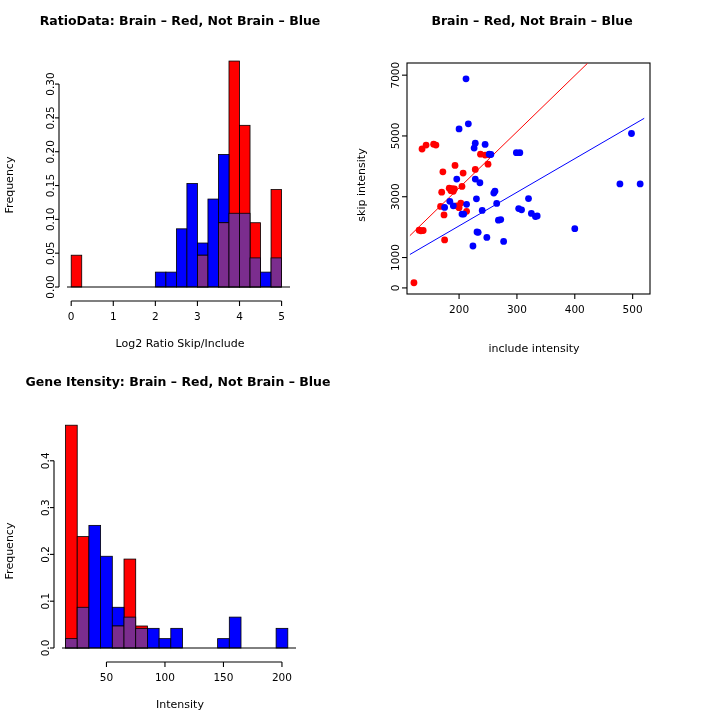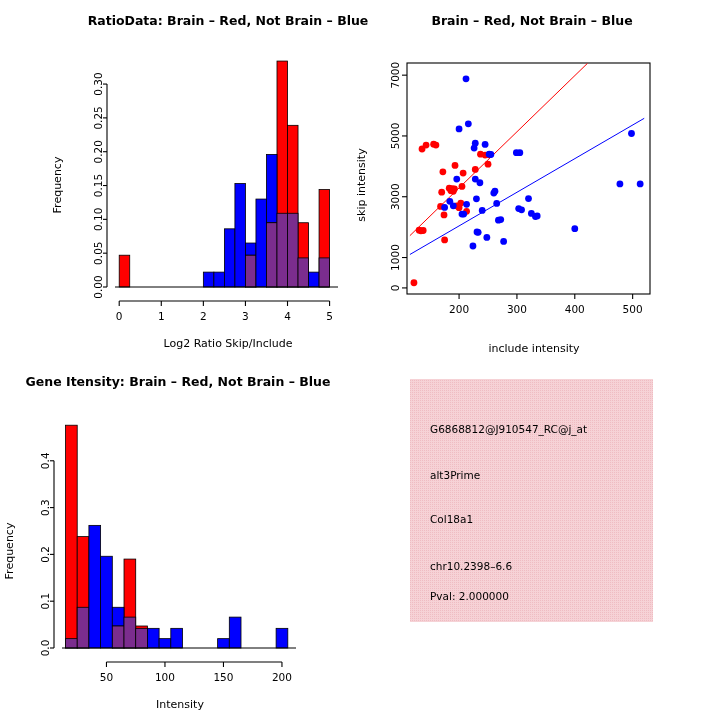--- a/index.html
+++ b/index.html
@@ -1,19 +1,19 @@
 <!DOCTYPE html>
 <html><head>
 <meta charset="utf-8">
 <style>
   html,body{margin:0;padding:0;background:#ffffff;}
   body{width:720px;height:720px;font-family:"DejaVu Sans","Liberation Sans",sans-serif;overflow:hidden;}
   #stage{position:relative;width:720px;height:720px;}
   .panel{position:absolute;}
-  #p-ratio{left:0;top:0;width:360px;height:360px;margin-left:48px;}
+  #p-ratio{left:0;top:0;width:360px;height:360px;}
   #p-scatter{left:352px;top:0;width:360px;height:360px;}
   #p-gene{left:0;top:356px;width:360px;height:360px;}
   #p-info{left:360px;top:360px;width:360px;height:360px;}
   svg{display:block;}
   text{font-family:"DejaVu Sans","Liberation Sans",sans-serif;fill:#000;}
   .ttl{font-size:12.5px;font-weight:bold;}
   .axlab{font-size:11px;}
   .tick{font-size:10.5px;}
   .infotxt{font-size:10.5px;}
 </style>
@@ -233,30 +233,14 @@
           <text x="164.95999999999998" y="325" text-anchor="middle" class="tick">100</text>
           <line x1="223.45999999999998" y1="306" x2="223.45999999999998" y2="311" stroke="#000" stroke-width="1.1"></line>
           <text x="223.45999999999998" y="325" text-anchor="middle" class="tick">150</text>
           <line x1="281.96" y1="306" x2="281.96" y2="311" stroke="#000" stroke-width="1.1"></line>
           <text x="281.96" y="325" text-anchor="middle" class="tick">200</text>
           <line x1="62" y1="292" x2="296" y2="292" stroke="#000" stroke-width="1"></line>
         </g>
     </svg>
   </div>
 
-  <div class="panel" id="p-info">
-    <svg width="360" height="360" viewBox="0 0 360 360">
-      <defs>
-        <pattern id="pinkdots" width="2" height="2" patternUnits="userSpaceOnUse">
-          <rect width="2" height="2" fill="#F6D2D6"></rect>
-          <rect width="1" height="1" fill="#EFBCC2"></rect>
-        </pattern>
-      </defs>
-      <rect id="info-bg" x="50" y="19" width="243" height="243" fill="url(#pinkdots)"></rect>
-      <text class="infotxt" x="70" y="73">G6868812@J910547_RC@j_at</text>
-      <text class="infotxt" x="70" y="119">alt3Prime</text>
-      <text class="infotxt" x="70" y="163">Col18a1</text>
-      <text class="infotxt" x="70" y="210">chr10.2398–6.6</text>
-      <text class="infotxt" x="70" y="240" fill="#D13030">Pval: 2.000000</text>
-    </svg>
-  </div>
 
 </div>
 
 </body></html>

